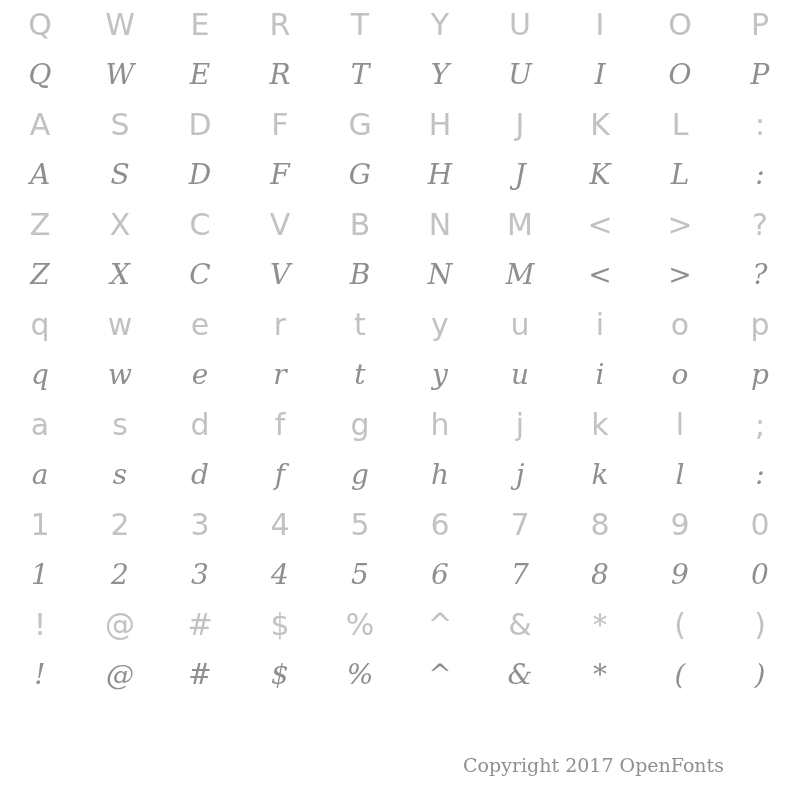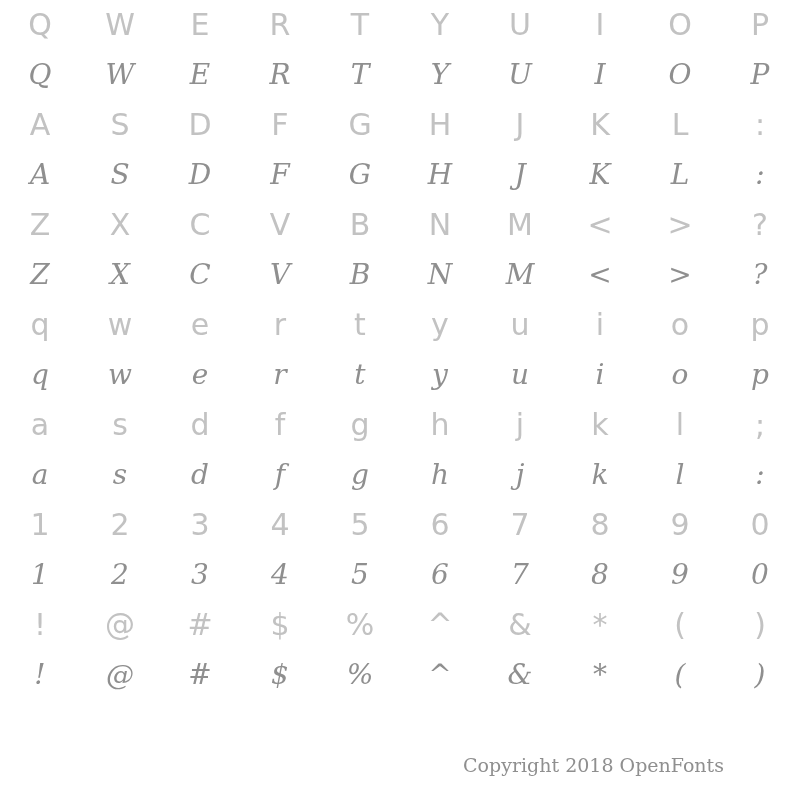--- a/index.html
+++ b/index.html
@@ -203,14 +203,14 @@
       <div class="cell italic">@</div>
       <div class="cell italic">#</div>
       <div class="cell italic">$</div>
       <div class="cell italic">%</div>
       <div class="cell italic">^</div>
       <div class="cell italic">&amp;</div>
       <div class="cell italic">*</div>
       <div class="cell italic">(</div>
       <div class="cell italic">)</div>
     </div>
-  <div class="footer">Copyright 2018 OpenFonts</div>
+  <div class="footer">Copyright 2017 OpenFonts</div>
 </div>
 
 </body></html>

